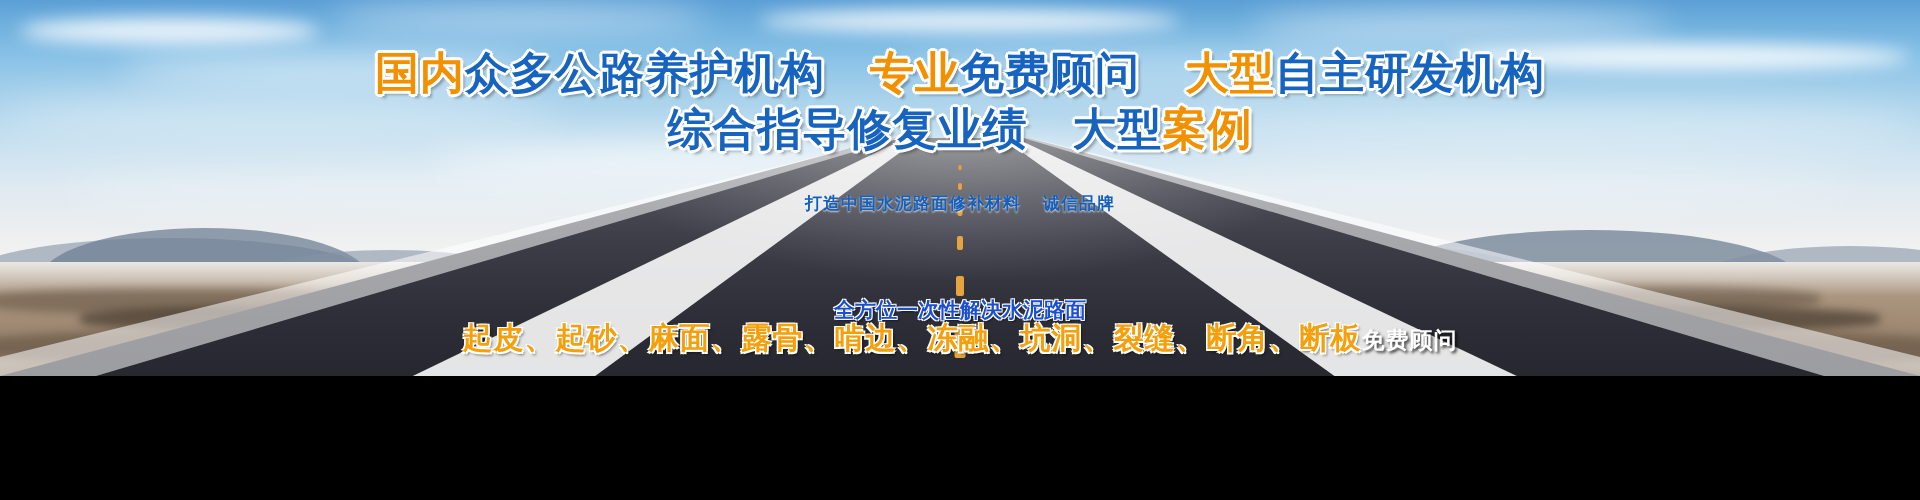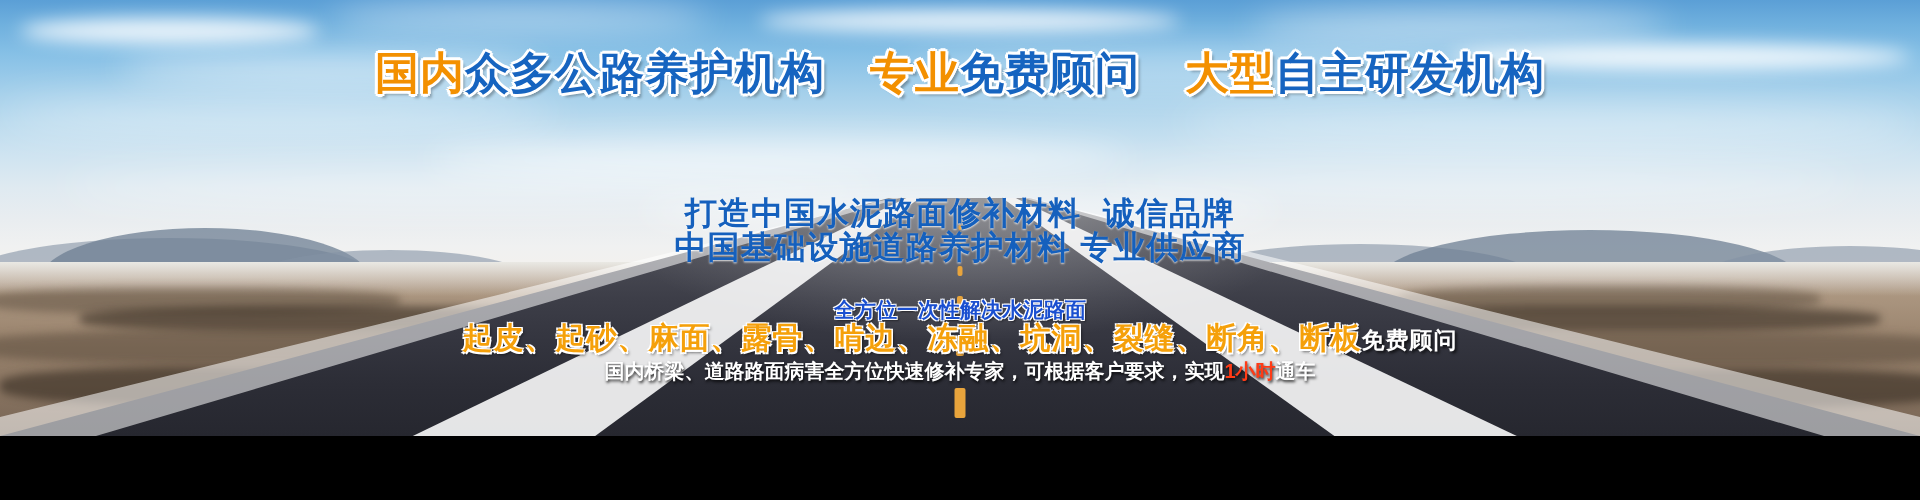--- a/index.html
+++ b/index.html
@@ -3,21 +3,21 @@
 <meta charset="utf-8">
 <style>
   html, body {
     margin: 0;
     padding: 0;
     background: #000;
   }
   #banner {
     position: relative;
     width: 1920px;
-    height: 436px;
+    height: 376px;
     overflow: hidden;
     font-family: "Liberation Sans", "DejaVu Sans", sans-serif;
     user-select: none;
   }
 
   
   .sky {
     position: absolute;
     left: 0; top: 0;
     width: 1920px;
@@ -191,21 +191,21 @@
 
   #line1 { top: 44px; font-size: 44px; }
   #line2 { top: 100px; font-size: 44px; }
 
   .subline {
     position: absolute;
     width: 1920px;
     text-align: center;
     font-weight: bold;
     color: #1560bd;
-    font-size: 32px;
+    font-size: 17px;
     letter-spacing: 1px;
     white-space: nowrap;
     text-shadow: 0 1px 2px rgba(255,255,255,0.85);
   }
   #sub1 { top: 192px; }
   #sub2 { top: 226px; }
   .gap { display: inline-block; width: 22px; }
 
   .bottomline {
     position: absolute;
@@ -309,35 +309,32 @@
   <div class="dash" style="bottom:126px; width:6px;  height:14px;"></div>
   <div class="dash" style="bottom:80px;  width:8px;  height:20px;"></div>
   <div class="dash" style="bottom:18px;  width:11px; height:30px;"></div>
 
   <div class="overlay">
 
     <div class="headline" id="line1">
       <span class="orange">国内</span><span class="blue">众多公路养护机构</span><span class="blue">　</span><span class="orange">专业</span><span class="blue">免费顾问</span><span class="blue">　</span><span class="orange">大型</span><span class="blue">自主研发机构</span>
     </div>
 
+    <div class="headline" id="line2">
+      <span class="blue">综合指导修复业绩</span><span class="blue">　</span><span class="blue">大型</span><span class="orange">案例</span>
+    </div>
 
     <div class="subline" id="sub1">
       <span>打造中国水泥路面修补材料</span><span class="gap"></span><span>诚信品牌</span>
     </div>
 
-    <div class="subline" id="sub2">
-      <span>中国基础设施道路养护材料</span><span class="gap" style="width:10px;"></span><span>专业供应商</span>
-    </div>
 
     <div class="bottomline" id="bot1">
       <span>全方位一次性解决水泥路面</span>
     </div>
 
     <div class="bottomline" id="bot2">
       <span class="dmg">起皮、起砂、麻面、露骨、啃边、冻融、坑洞、裂缝、断角、断板</span><span class="tail">免费顾问</span>
     </div>
 
-    <div class="bottomline" id="bot3">
-      <span>国内桥梁、道路路面病害全方位快速修补专家，可根据客户要求，实现</span><span class="hl">1小时</span><span>通车</span>
-    </div>
 
   </div>
 </div>
 
 </body></html>

